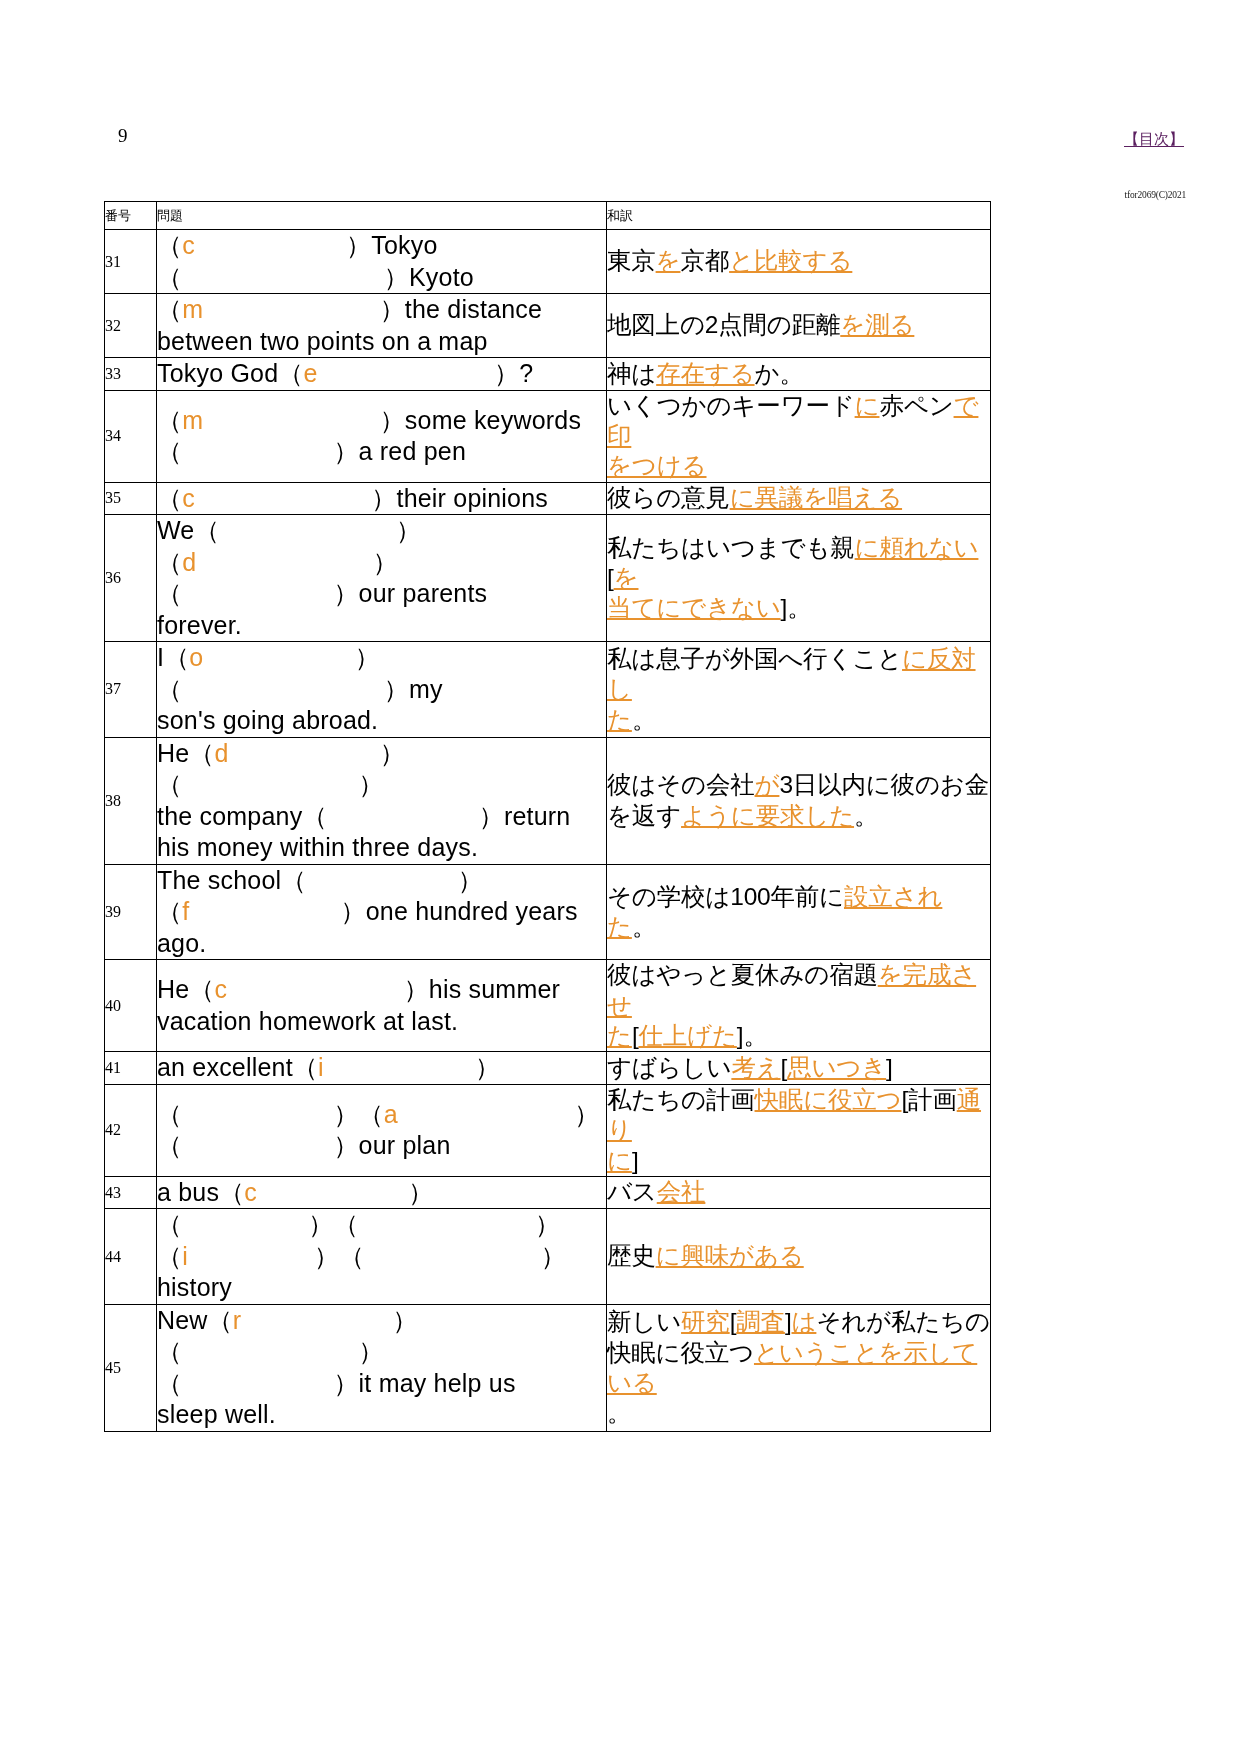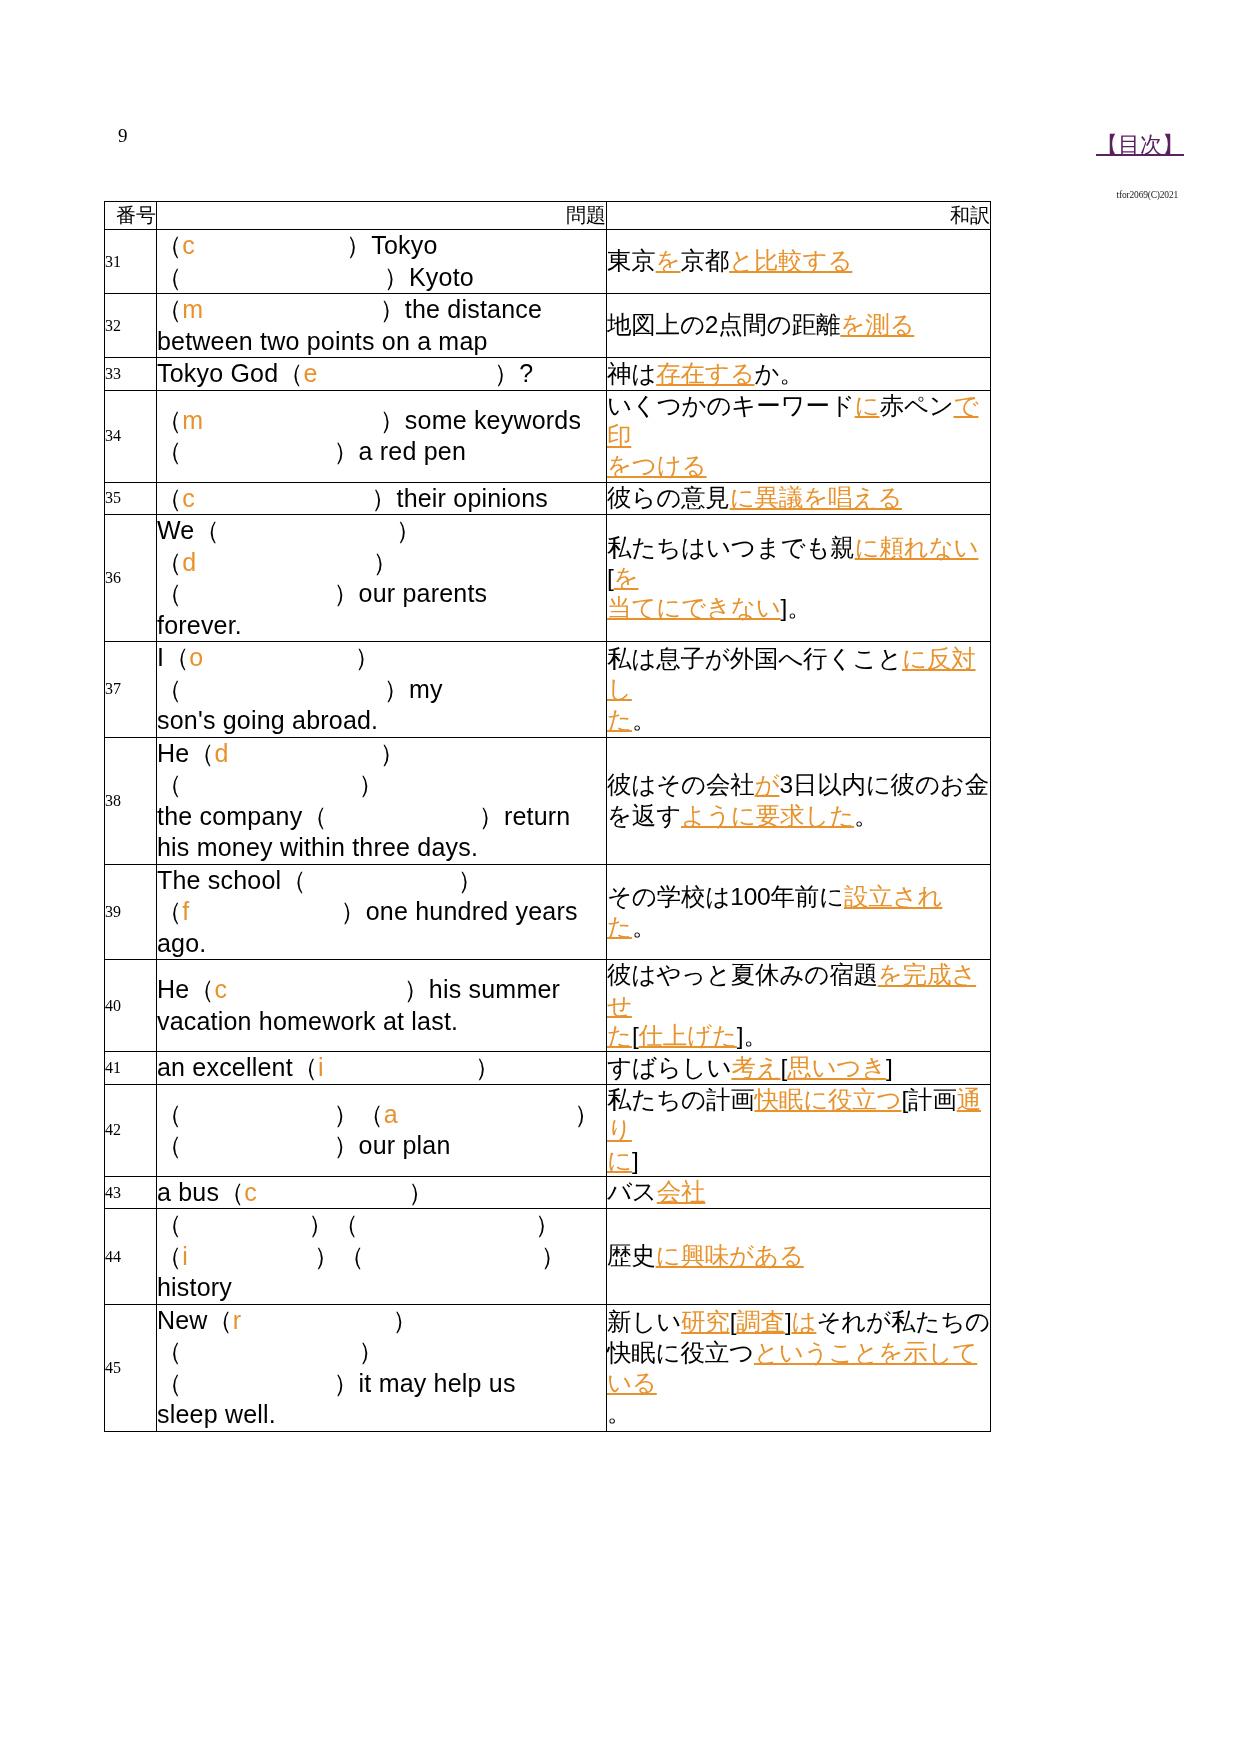--- a/index.html
+++ b/index.html
@@ -29,40 +29,40 @@
     top: 126px;
     font-family: "Liberation Serif", serif;
     font-size: 19px;
     line-height: 1;
     color: #000;
   }
   .toc-link {
     position: absolute;
     right: 58px;
     top: 130px;
-    font-size: 22px;
+    font-size: 15px;
     letter-spacing: 0px;
     color: #5b2060;
     text-decoration: underline;
     text-underline-offset: 2px;
     white-space: nowrap;
   }
   .doc-title {
     position: absolute;
     left: 140px;
     top: 158px;
     font-size: 25.5px;
     font-weight: 600;
     letter-spacing: -0.3px;
     white-space: nowrap;
     color: #000;
   }
   .copyright {
     position: absolute;
-    right: 64px;
+    right: 56px;
     top: 190px;
     font-family: "Liberation Serif", serif;
     font-size: 9.5px;
     letter-spacing: -0.2px;
     color: #1a1a1a;
     white-space: nowrap;
   }
 
   
   table.sheet {
@@ -78,23 +78,23 @@
   table.sheet col.c-a     { width: 384px; }
 
   table.sheet th, table.sheet td {
     border: 1.6px solid #000;
     padding: 0;
     vertical-align: middle;
     background: #fff;
   }
   table.sheet thead th {
     height: 27px;
-    font-size: 20px;
+    font-size: 13px;
     font-weight: 500;
-    text-align: right;
+    text-align: left;
     letter-spacing: 0px;
   }
   th.h-num { font-size: 15.5px; }
 
   td.num {
     text-align: left;
     font-family: "Liberation Serif", serif;
     font-size: 16px;
     color: #000;
   }

